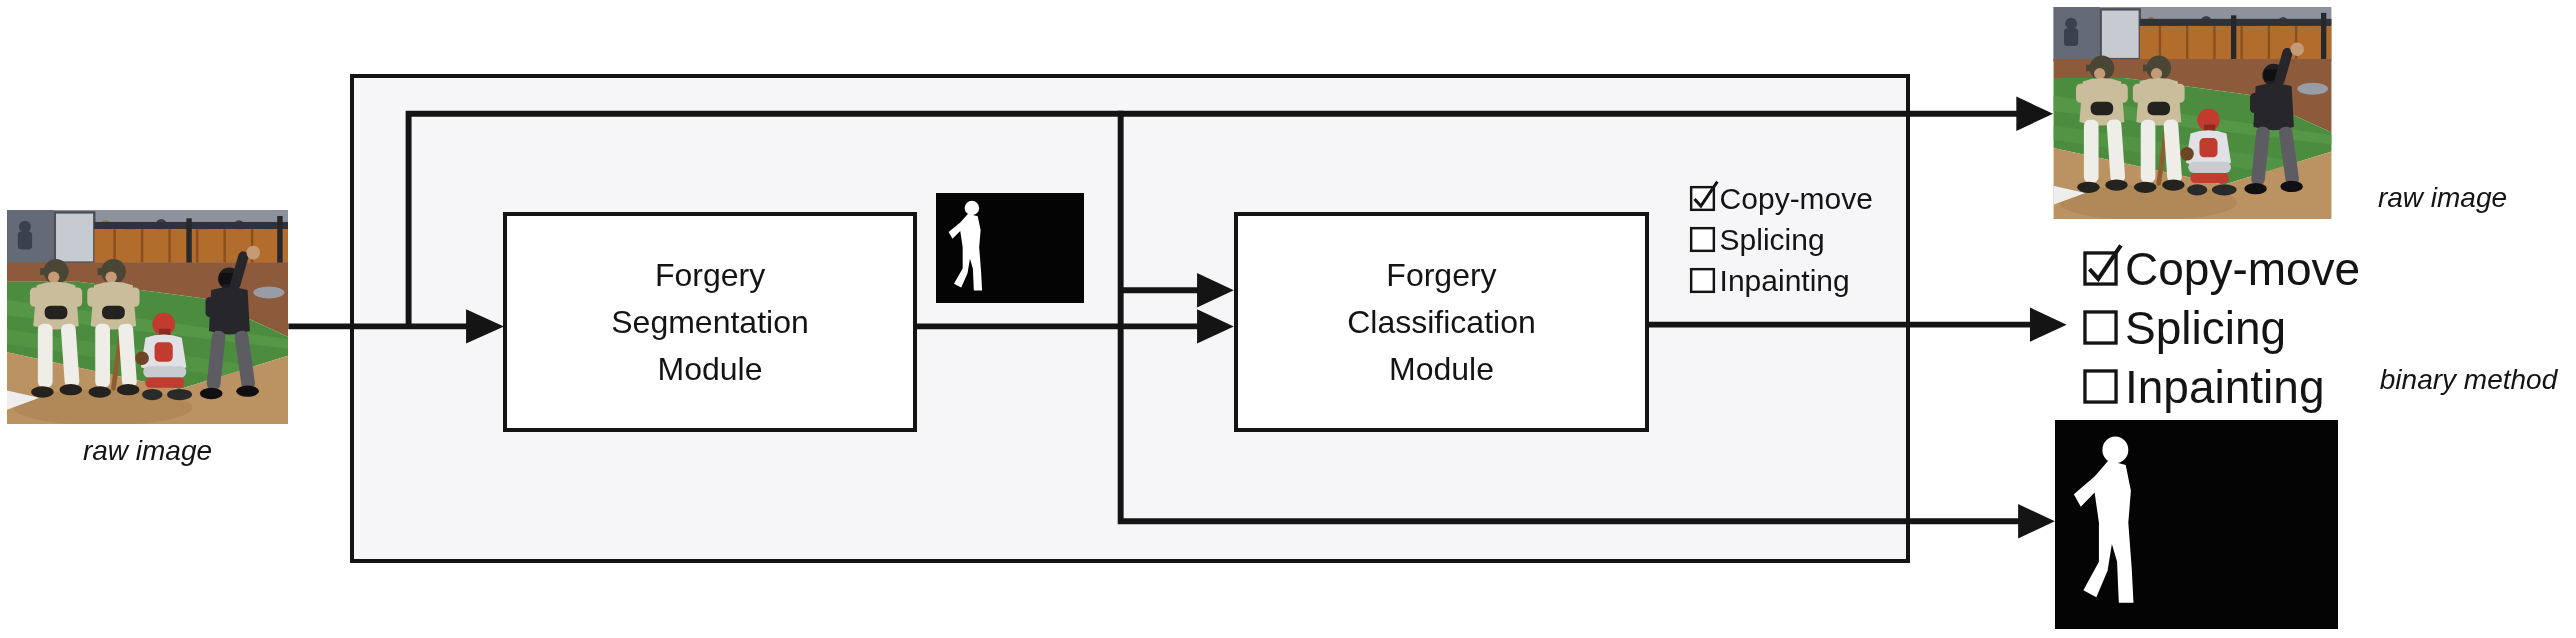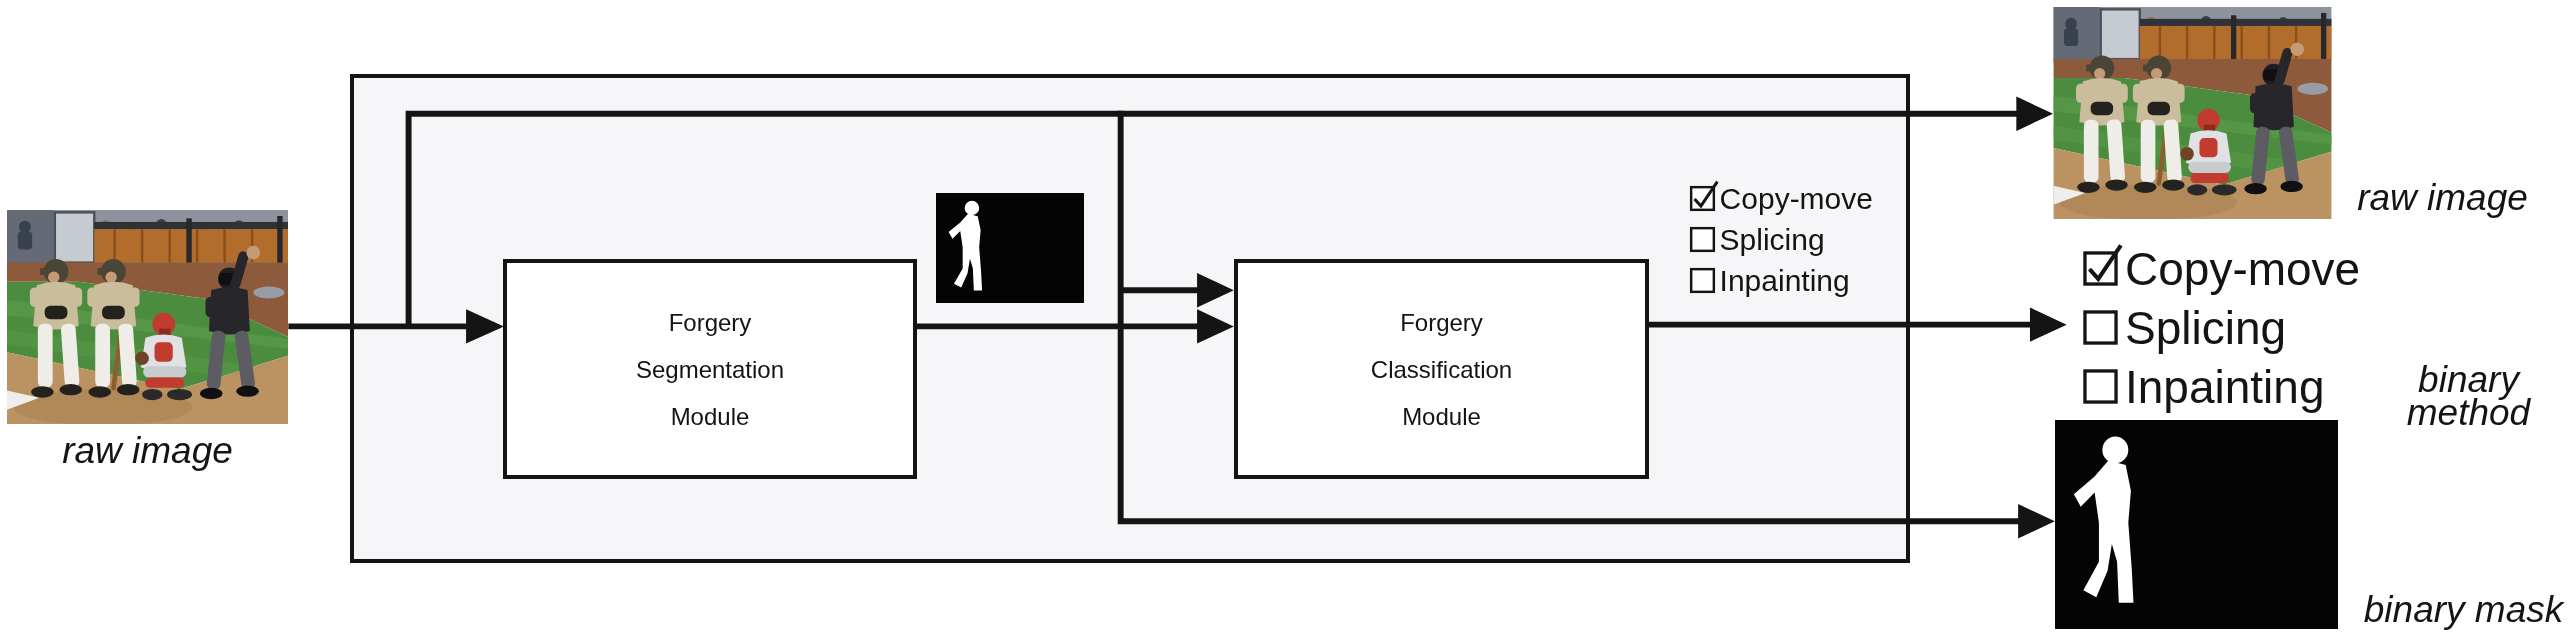--- a/index.html
+++ b/index.html
@@ -17,36 +17,36 @@
     left:350px;top:74px;width:1560px;height:489px;
     background:#f6f6f8;border:4.1px solid #141414;
     box-sizing:border-box;z-index:1;
   }
   
   #connectors{left:0;top:0;z-index:2;pointer-events:none;}
   
   .module{
     background:#ffffff;border:4.7px solid #141414;box-sizing:border-box;
     display:flex;align-items:center;justify-content:center;
-    text-align:center;font-size:24px;line-height:47px;
-    white-space:pre-line;z-index:3;color:#141414;margin-top:47px;
+    text-align:center;font-size:32px;line-height:47px;
+    white-space:pre-line;z-index:3;color:#141414;
   }
   #seg-module{left:503px;top:212px;width:414px;height:220px;}
   #cls-module{left:1234px;top:212px;width:415px;height:220px;}
   
   .photo, .mask{z-index:3;overflow:hidden;}
   #input-photo{left:7.1px;top:210px;width:281px;height:214px;}
   #output-photo{left:2053px;top:7.1px;width:279px;height:212px;}
   .mask{background:#040404;}
   #mask-small{left:936px;top:193px;width:148px;height:110px;}
   #mask-large{left:2055px;top:420px;width:283px;height:209px;}
   .photo svg,.mask svg{display:block;}
   
   .caption{
-    font-style:italic;font-size:37px;line-height:33px;
+    font-style:italic;font-size:28px;line-height:33px;
     text-align:center;z-index:4;color:#141414;
   }
   #input-caption{left:38px;top:434px;width:219px;}
   #output-raw-caption{left:2342px;top:181px;width:201px;}
   #forgery-method-caption{left:2361px;top:363px;width:215px;}
   #binary-mask-caption{left:2363px;top:593px;width:201px;}
   
   .checklist{z-index:4;display:flex;flex-direction:column;}
   .checklist .row{display:flex;align-items:center;}
   #inner-checklist{left:1689px;top:178px;}
@@ -255,16 +255,15 @@
       <span class="cblabel">Inpainting</span>
     </div>
   </div>
   <div class="abs caption" id="forgery-method-caption">binary method</div>
 
   <div class="abs mask" id="mask-large">
     <svg width="283" height="209" viewBox="0 0 478 352">
       <use href="#personsil" x="26" y="26" width="146" height="300"></use>
     </svg>
   </div>
-  <div class="abs caption" id="binary-mask-caption">binary mask</div>
 
 </div>
 
 
 </body></html>

